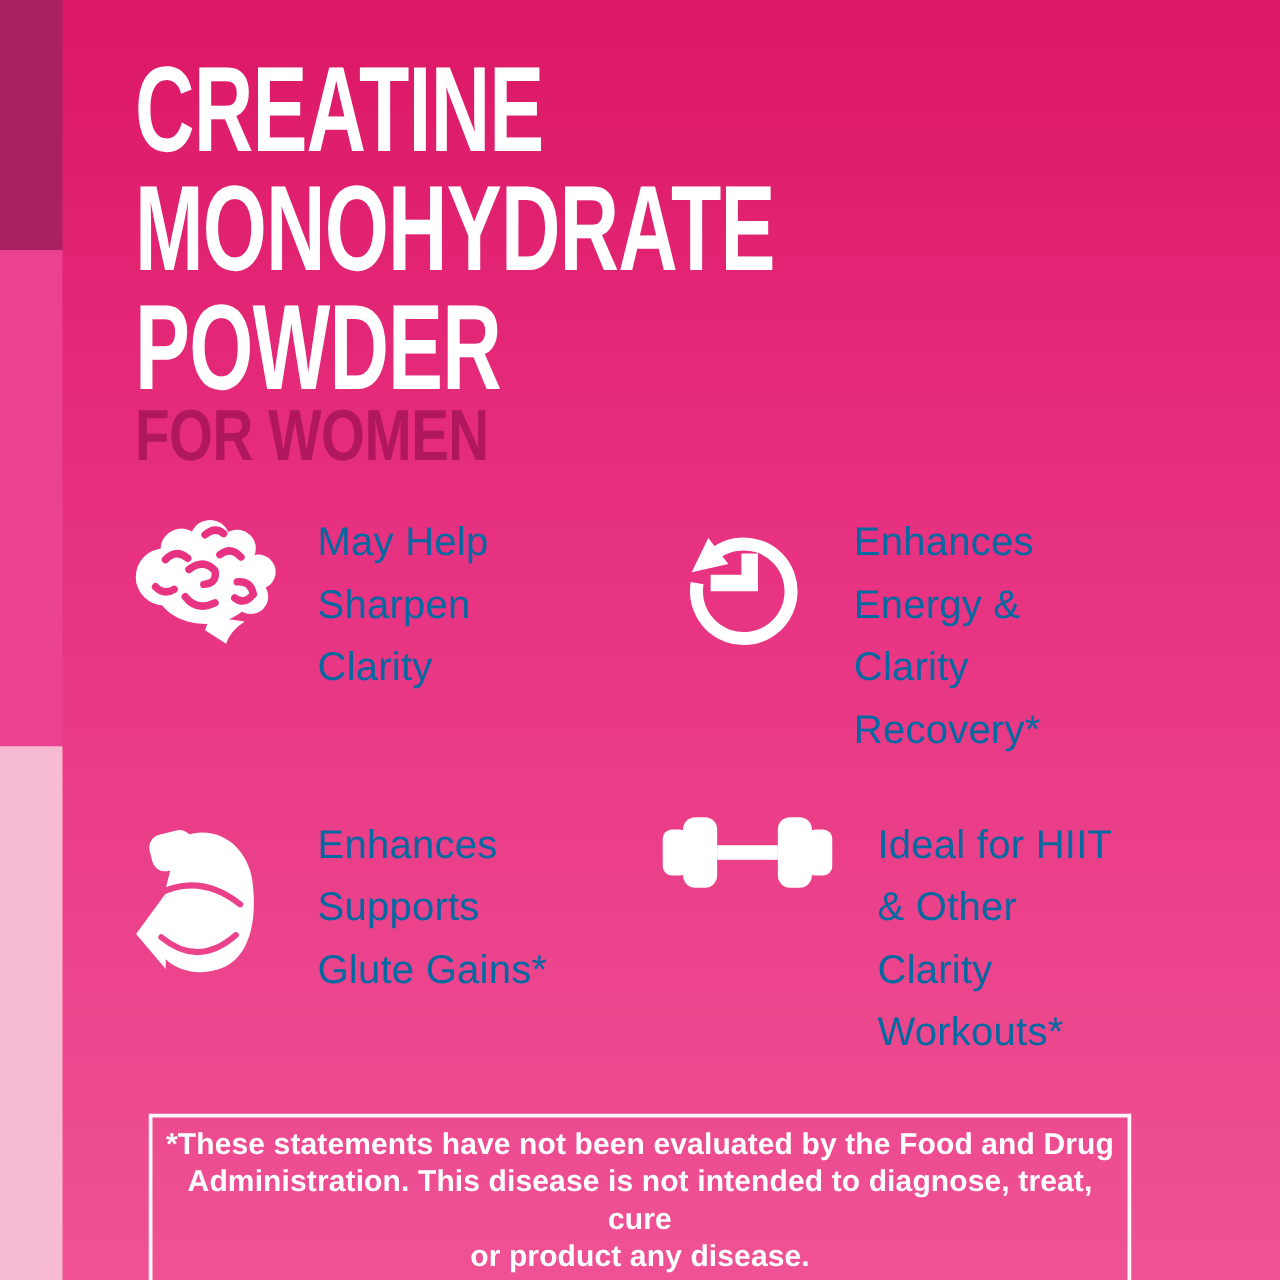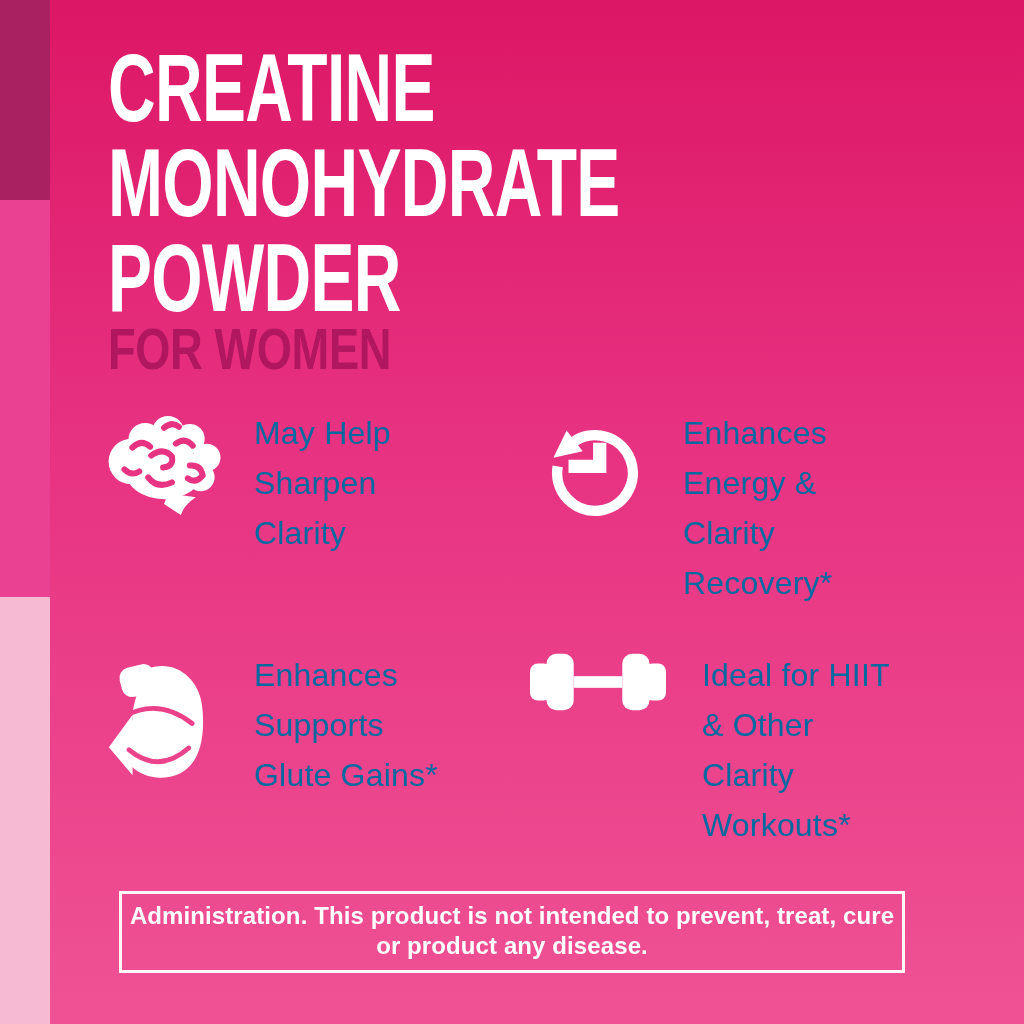--- a/index.html
+++ b/index.html
@@ -151,15 +151,16 @@
   </svg>
 </div>
 <div class="ftext f4-text">
   <div>Ideal for HIIT</div>
   <div>&amp; Other</div>
   <div>Clarity</div>
   <div>Workouts*</div>
 </div>
 
 <div class="disclaimer">
-  <div>Administration. This product is not intended to prevent, treat, cure</div>
+  <div>*These statements have not been evaluated by the Food and Drug</div>
+  <div>Administration. This disease is not intended to diagnose, treat, cure</div>
   <div>or product any disease.</div>
 </div>
 
 </body></html>

